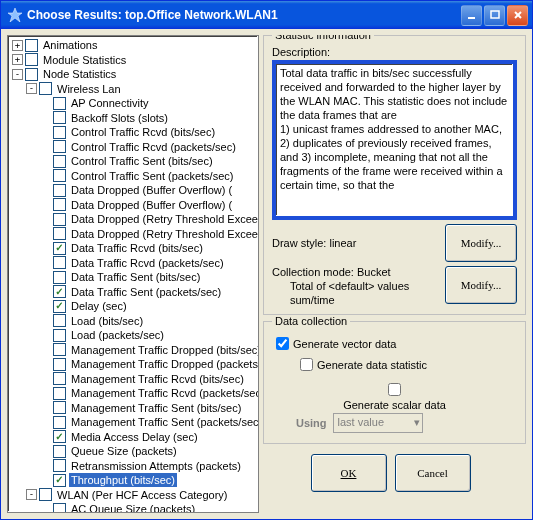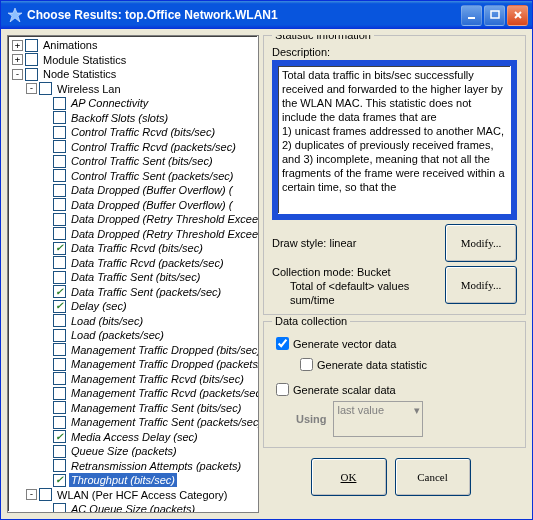--- a/index.html
+++ b/index.html
@@ -99,21 +99,21 @@
     font-size:10px; color:#2a7e2a; font-weight:bold;
   }
   .chk.checked::after { content:"✓"; }
   .nlabel { padding: 0 2px; }
   .nlabel.selected {
     background: #316ac5;
     color: #fff;
   }
   .lvl0 { padding-left: 2px; }
   .lvl1 { padding-left: 16px; }
-  .lvl2 { padding-left: 30px; font-style: italic; }
+  .lvl2 { padding-left: 30px; }
 
   .right-pane {
     flex: 1;
     display: flex;
     flex-direction: column;
     gap: 6px;
     overflow: hidden;
   }
   .group {
     border: 1px solid #c0c0c0;
@@ -126,21 +126,21 @@
     top: -7px; left: 8px;
     background: #ece9d8;
     padding: 0 3px;
     color: #000;
   }
   .desc-label { margin-bottom: 2px; }
   .desc-box {
     width: 100%;
     height: 160px;
     background: #fff;
-    border: 6px solid #1d4ed8;
+    border: 4px solid #1d4ed8;
     box-shadow: inset -1px -1px #fff, inset 1px 1px #404040;
     padding: 2px 4px;
     overflow-y: auto;
     line-height: 14px;
   }
   .row { display: flex; align-items: center; margin-top: 4px; }
   .row .lbl { flex: 1; }
   .btn {
     min-width: 72px;
     height: 38px;
@@ -159,21 +159,21 @@
   }
   .checkline { display:flex; align-items:center; margin: 2px 0; }
   .sub-checkline { display:flex; align-items:center; margin: 2px 0 2px 24px; }
   .disabled { color:#808080; }
   .footer {
     display:flex; justify-content:center; gap:8px;
     padding: 4px 8px 8px 0;
   }
   .combo {
     display:inline-block;
-    width: 90px; height: 36px;
+    width: 90px; height: 20px;
     border: 1px solid #a0a0a0;
     background:#ece9d8;
     position:relative;
     font-size:11px;
     color:#808080;
     padding:2px 4px;
   }
   .combo::after {
     content:"▾";
     position:absolute; right:2px; top:2px;
@@ -406,21 +406,21 @@
 
         <div class="checkline">
           <input type="checkbox" class="chkbox" checked="" style="">
           <span>Generate vector data</span>
         </div>
         <div class="sub-checkline">
           <input type="checkbox" class="chkbox" style="">
           <span>Generate data statistic</span>
         </div>
 
-        <div class="checkline" style="margin-top:6px;">
+        <div class="checkline" style="margin-top:6px;flex-direction:column;">
           <input type="checkbox" class="chkbox" style="">
           <span>Generate scalar data</span>
         </div>
         <div class="sub-checkline disabled">
           <span style="margin-right:6px;font-weight:bold;">Using</span>
           <span class="combo"><span>last value</span></span>
         </div>
       </div>
 
       <div class="footer">

